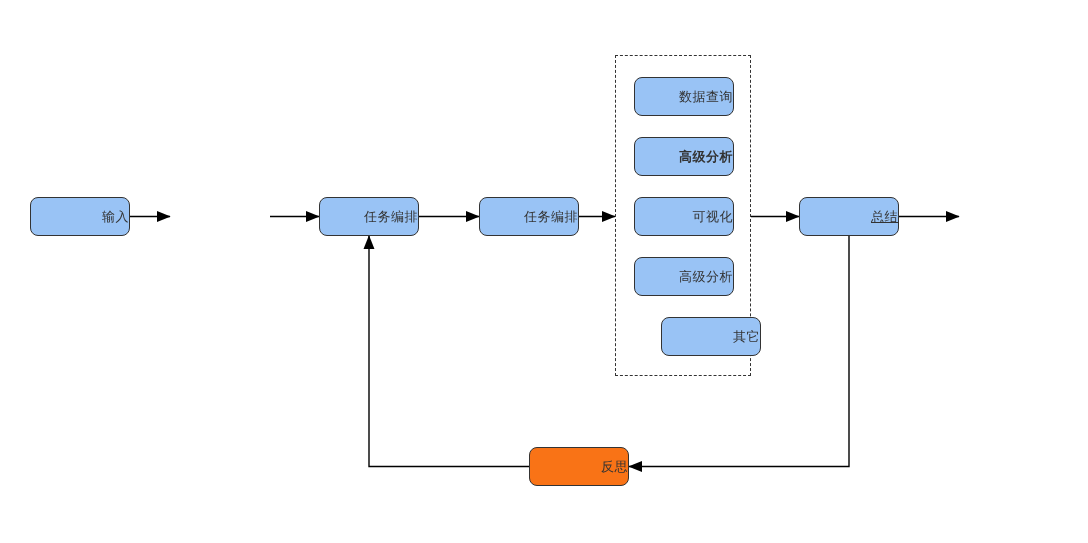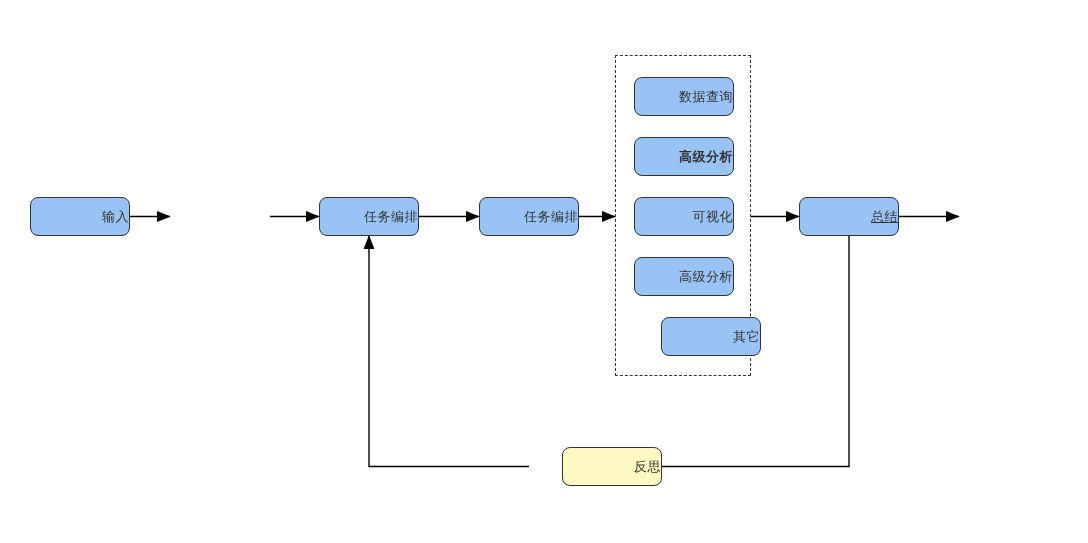--- a/index.html
+++ b/index.html
@@ -29,21 +29,21 @@
     border: 1.2px solid #333333;
     border-radius: 8px;
     display: flex;
     align-items: center;
     justify-content: flex-end;
     font-size: 13px;
     color: #333333;
     letter-spacing: 0.5px;
   }
   .node--process { background: #99c3f5; }
-  .node--reflection { background: #fef9c3; margin-left: 33px; }
+  .node--reflection { background: #f97316; }
   .group-dashed {
     position: absolute;
     left: 615px;
     top: 55px;
     width: 136px;
     height: 321px;
     box-sizing: border-box;
     border: 1.2px dashed #333333;
     background: transparent;
   }

